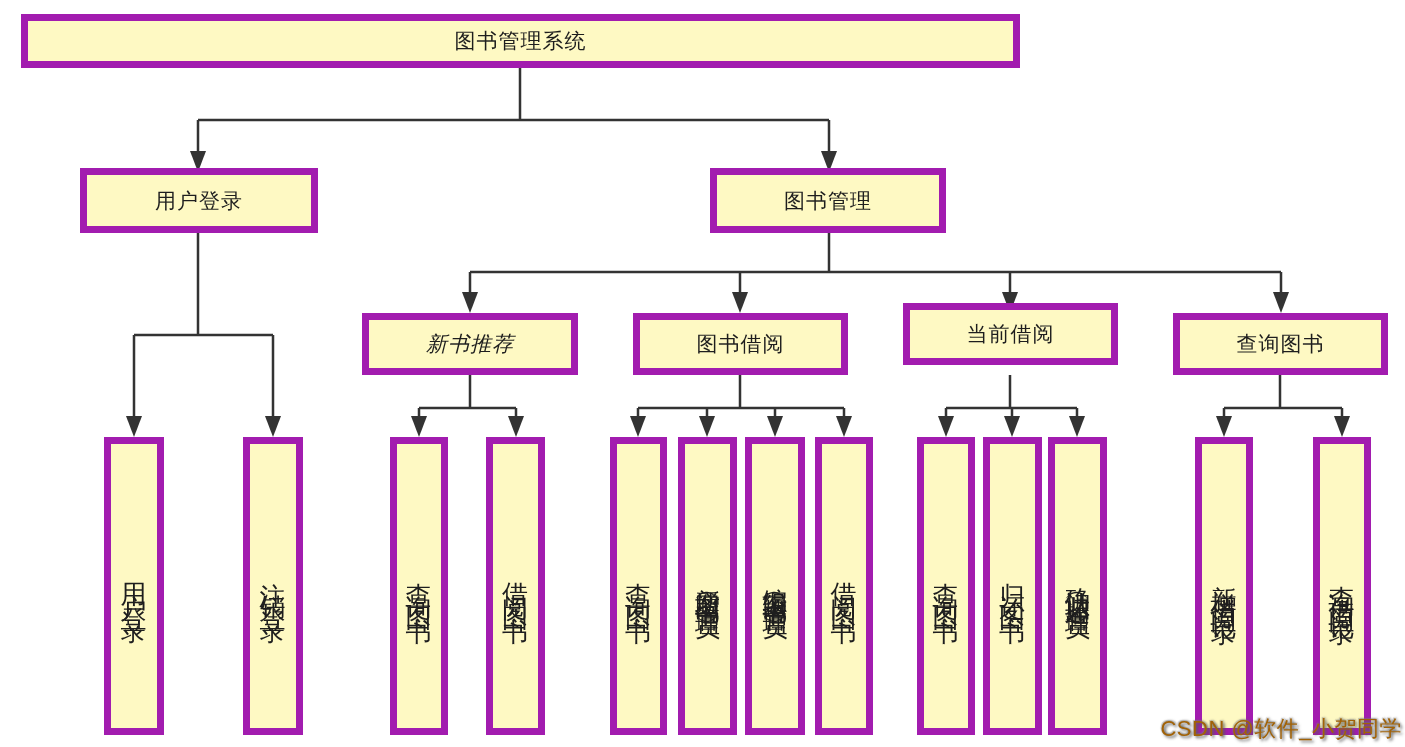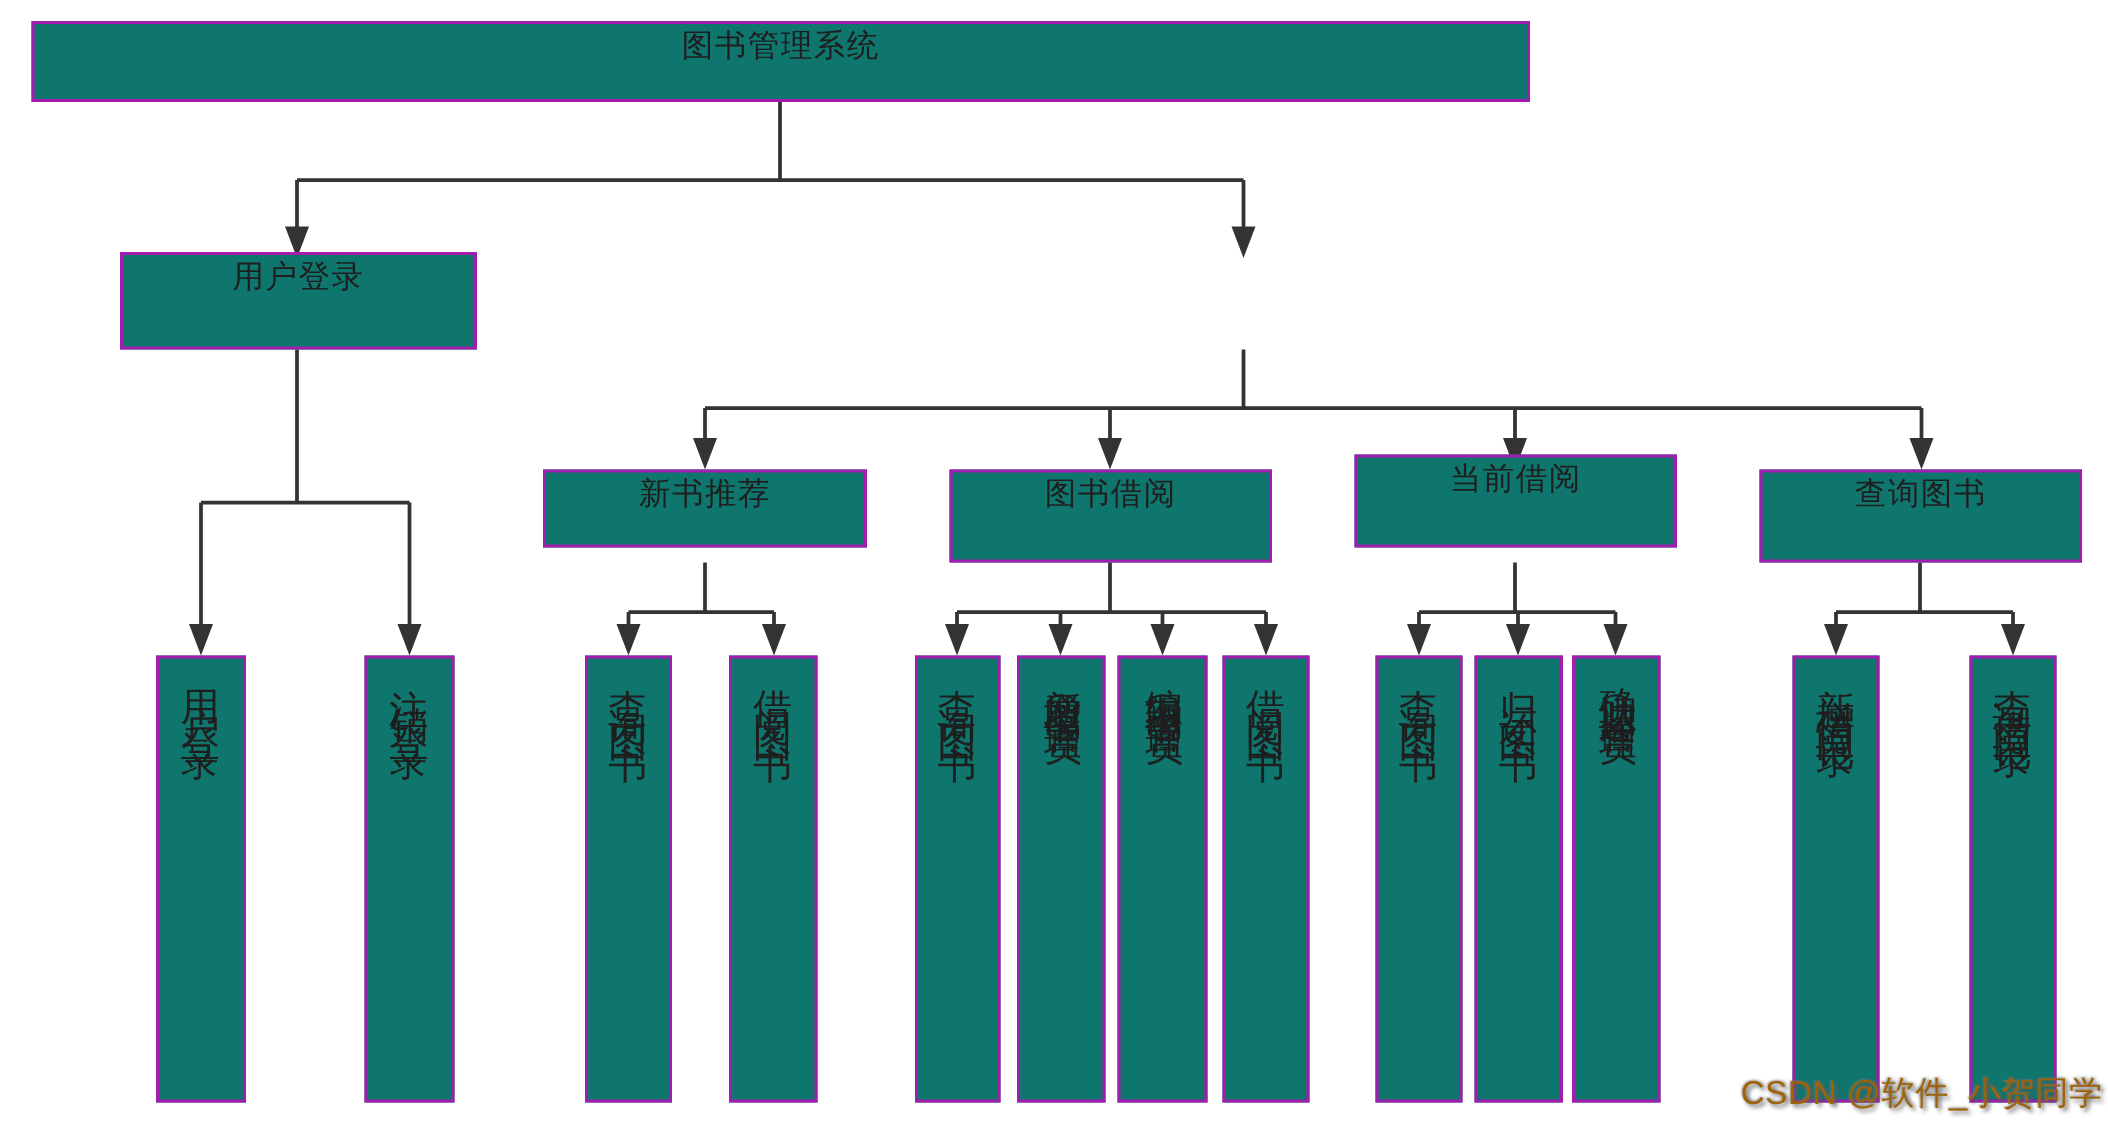--- a/index.html
+++ b/index.html
@@ -8,24 +8,25 @@
     background: #ffffff;
     font-family: "Liberation Sans", sans-serif;
     position: relative;
     overflow: hidden;
   }
   .stage { position: absolute; inset: 0; width: 1405px; height: 747px; }
   .wires { position: absolute; left: 0; top: 0; z-index: 1; }
   .box {
     position: absolute;
     box-sizing: border-box;
-    background: #0f766e;
-    border: 2px solid #a21caf;
+    background: #fef9c3;
+    border: 7px solid #a21caf;
     z-index: 2;
     display: flex;
+    align-items: center;
     justify-content: center;
   }
   .hlabel {
     font-size: 21px;
     color: #1e1e1e;
     letter-spacing: 1px;
     white-space: nowrap;
   }
   .vlabel {
     writing-mode: vertical-rl;
@@ -87,22 +88,25 @@
     </g>
   </svg>
 
   <div class="box" style="left:21px; top:14px; width:999px; height:54px;">
     <span class="hlabel">图书管理系统</span>
   </div>
 
   <div class="box" style="left:80px; top:168px; width:238px; height:65px;">
     <span class="hlabel">用户登录</span>
   </div>
+  <div class="box" style="left:710px; top:168px; width:236px; height:65px;">
+    <span class="hlabel">图书管理</span>
+  </div>
 
-  <div class="box" style="left:362px; top:313px; width:216px; height:52px;">
+  <div class="box" style="left:362px; top:313px; width:216px; height:62px;font-style:italic;">
     <span class="hlabel">新书推荐</span>
   </div>
   <div class="box" style="left:633px; top:313px; width:215px; height:62px;">
     <span class="hlabel">图书借阅</span>
   </div>
   <div class="box" style="left:903px; top:303px; width:215px; height:62px;">
     <span class="hlabel">当前借阅</span>
   </div>
   <div class="box" style="left:1173px; top:313px; width:215px; height:62px;">
     <span class="hlabel">查询图书</span>

